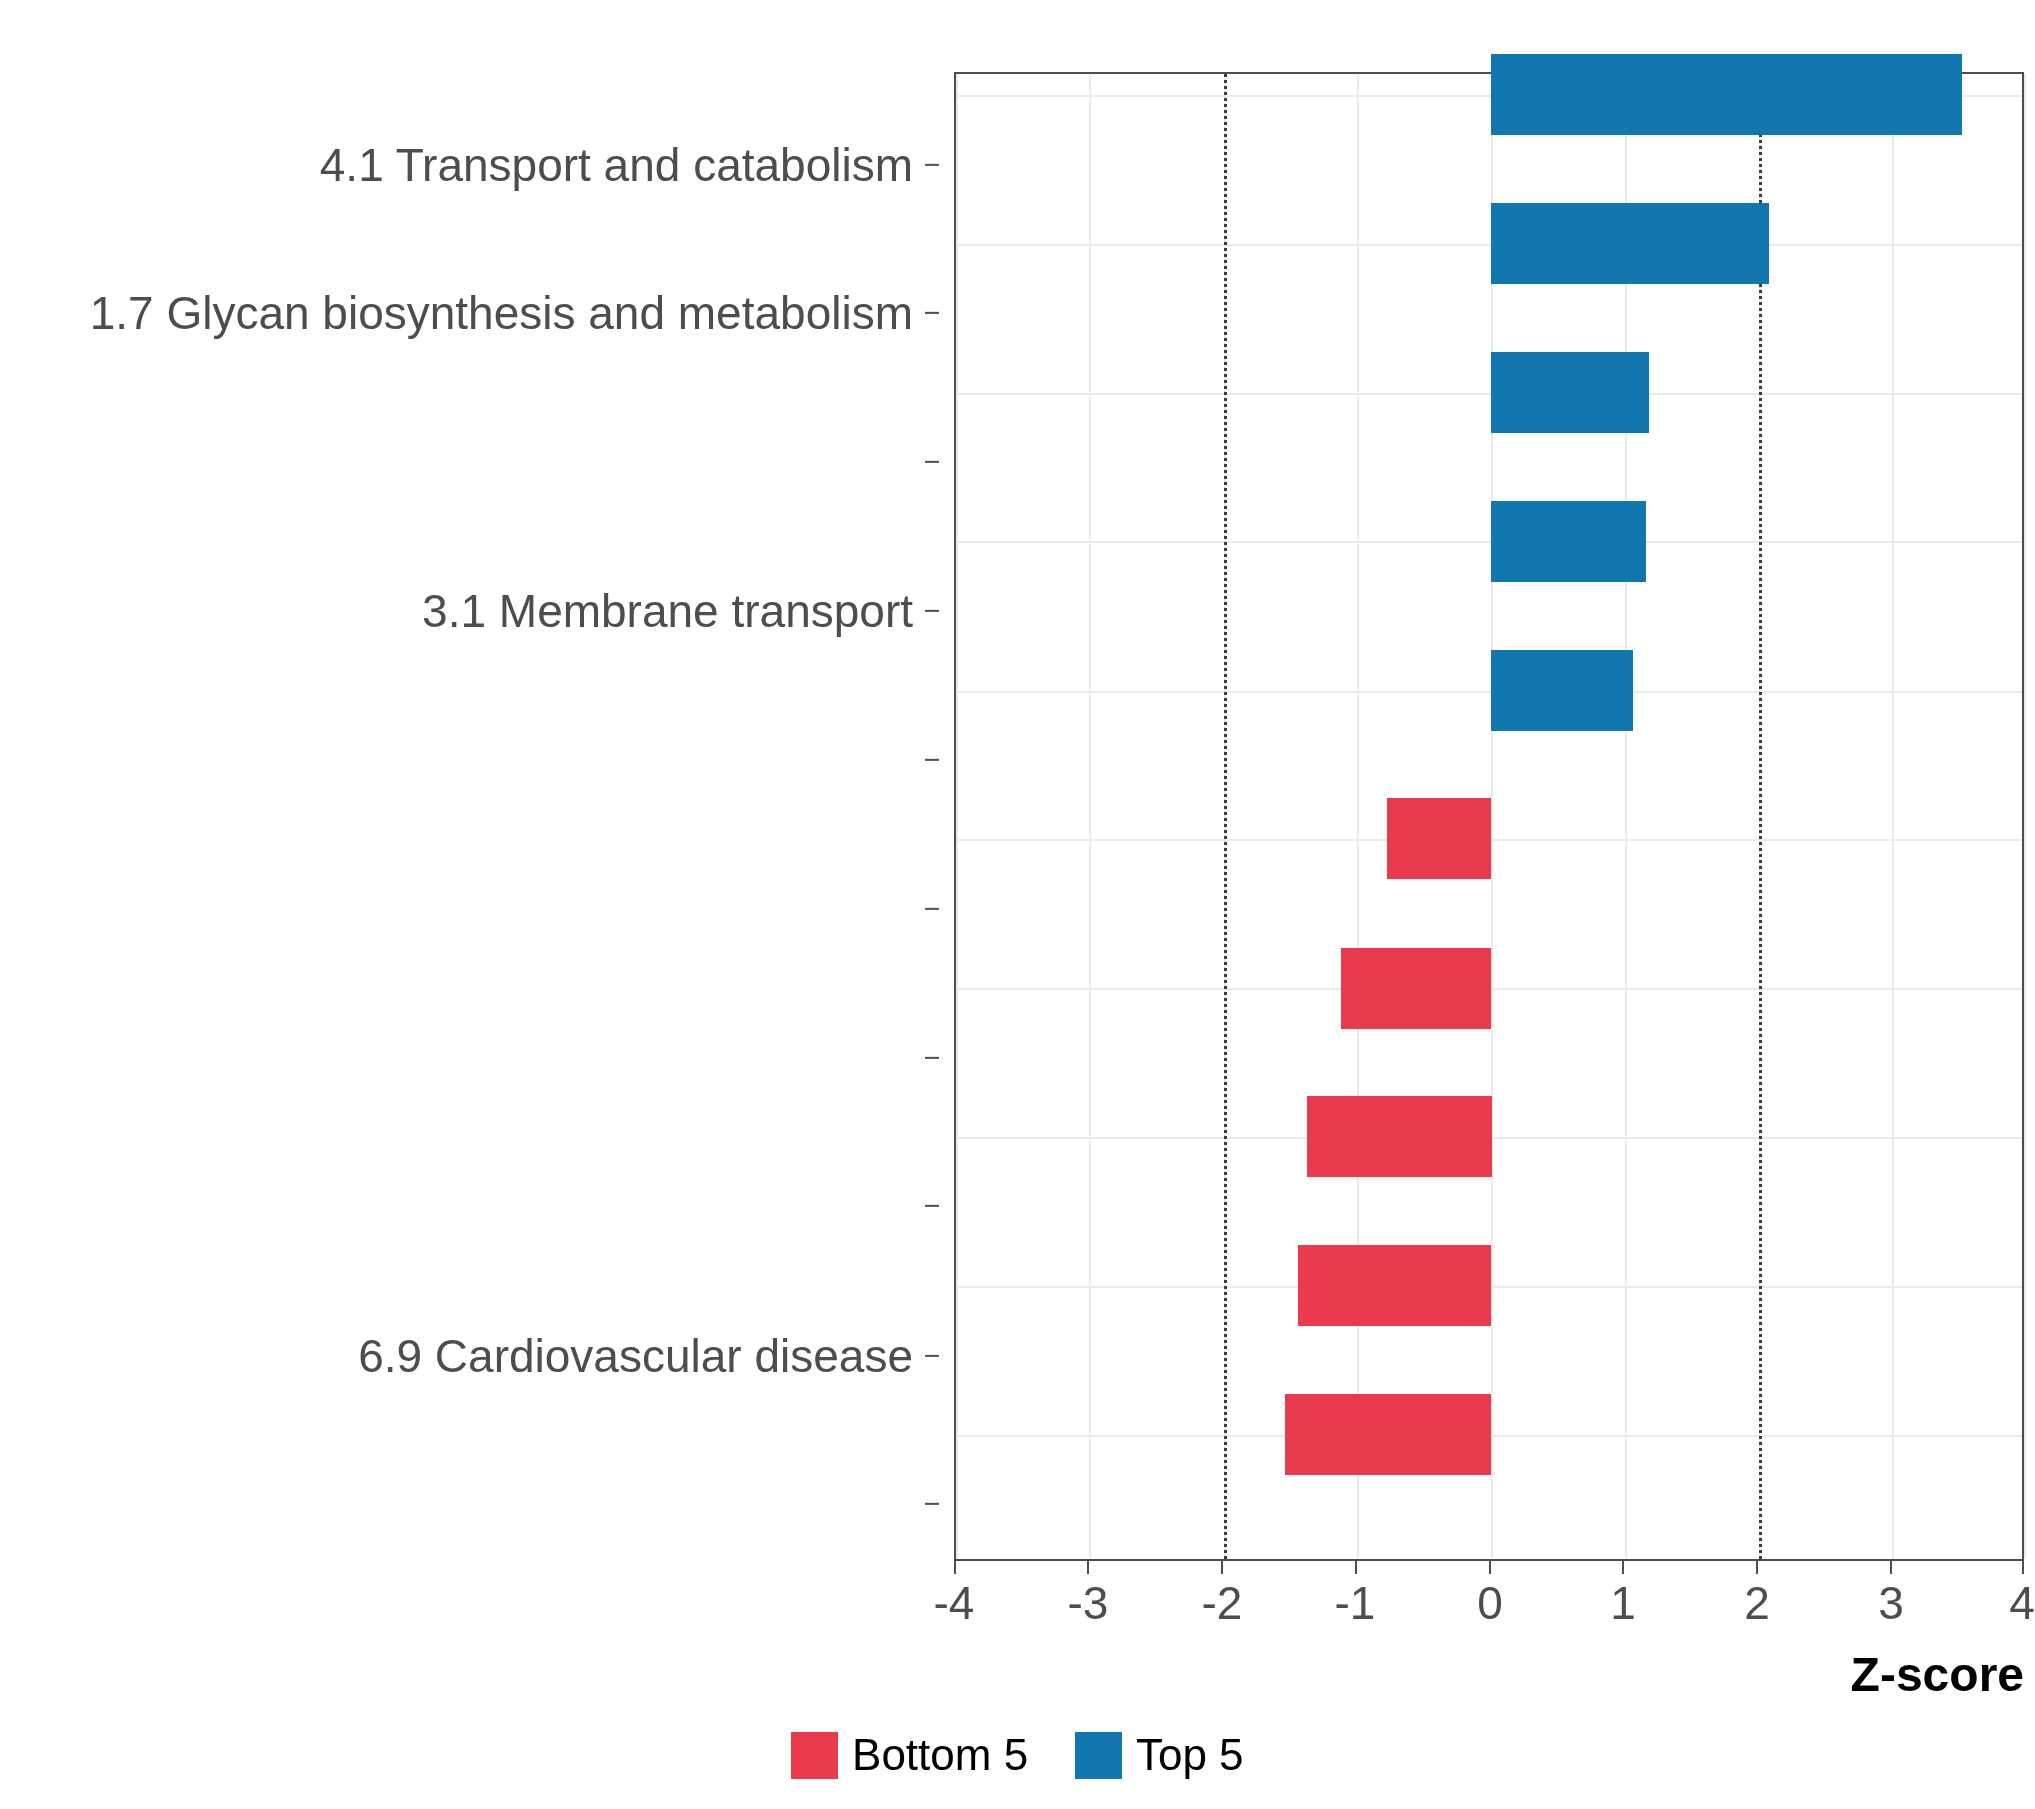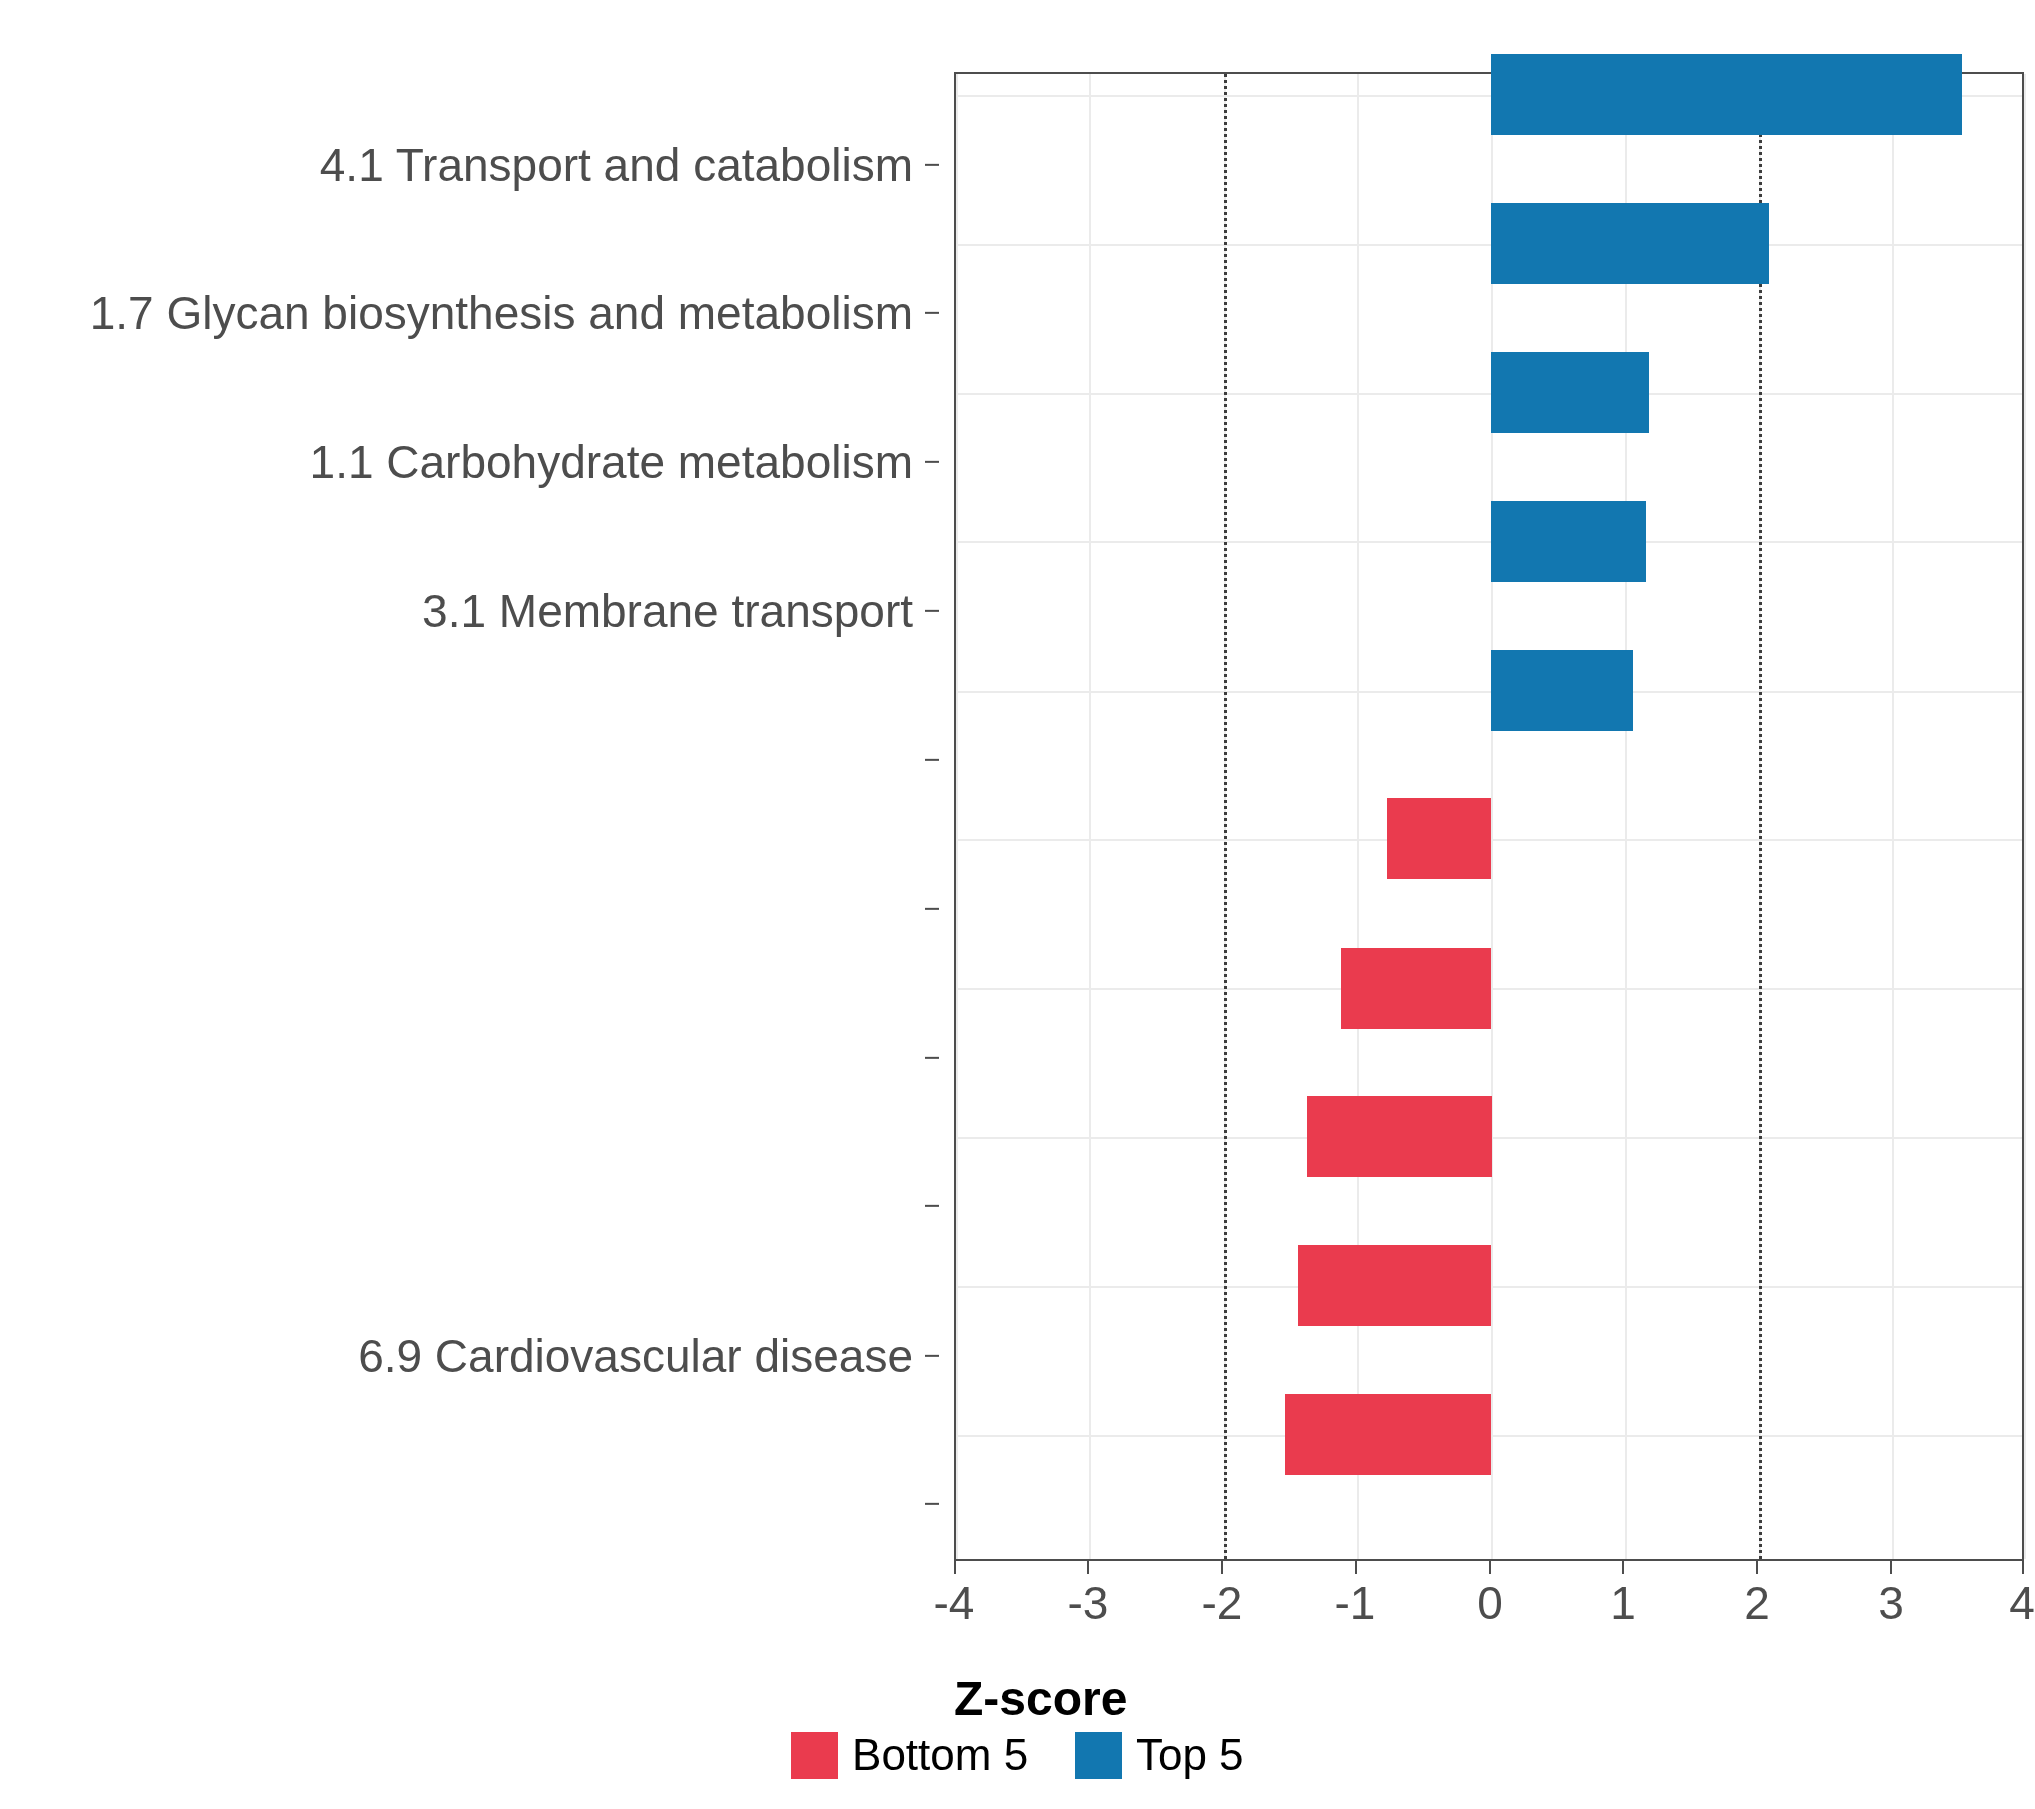--- a/index.html
+++ b/index.html
@@ -104,25 +104,24 @@
     transform: translateX(-50%);
     font-size: 46px;
     color: #4d4d4d;
     line-height: 1;
   }
   .axis-title {
     position: absolute;
     top: 1647px;
     left: 954px;
     width: 1070px;
-    text-align: left;
+    text-align: right;
     font-size: 48px;
     font-weight: bold;
     color: #000000;
-    margin-top: 24px;
   }
 
   
   .legend {
     position: absolute;
     top: 1730px;
     left: 0;
     width: 2035px;
     display: flex;
     justify-content: center;
@@ -149,21 +148,20 @@
 
 <div id="chart-root">
 
   <div class="ylabels">
     <div class="ylabel" style="top:93px">4.1 Transport and catabolism</div>
     <div class="ytick" style="top:93px"></div>
 
     <div class="ylabel" style="top:241px">1.7 Glycan biosynthesis and metabolism</div>
     <div class="ytick" style="top:241px"></div>
 
-    <div class="ylabel" style="top:390px">1.1 Carbohydrate metabolism</div>
     <div class="ytick" style="top:390px"></div>
 
     <div class="ylabel" style="top:539px">3.1 Membrane transport</div>
     <div class="ytick" style="top:539px"></div>
 
     <div class="ytick" style="top:688px"></div>
 
     <div class="ytick" style="top:837px"></div>
 
     <div class="ytick" style="top:986px"></div>

